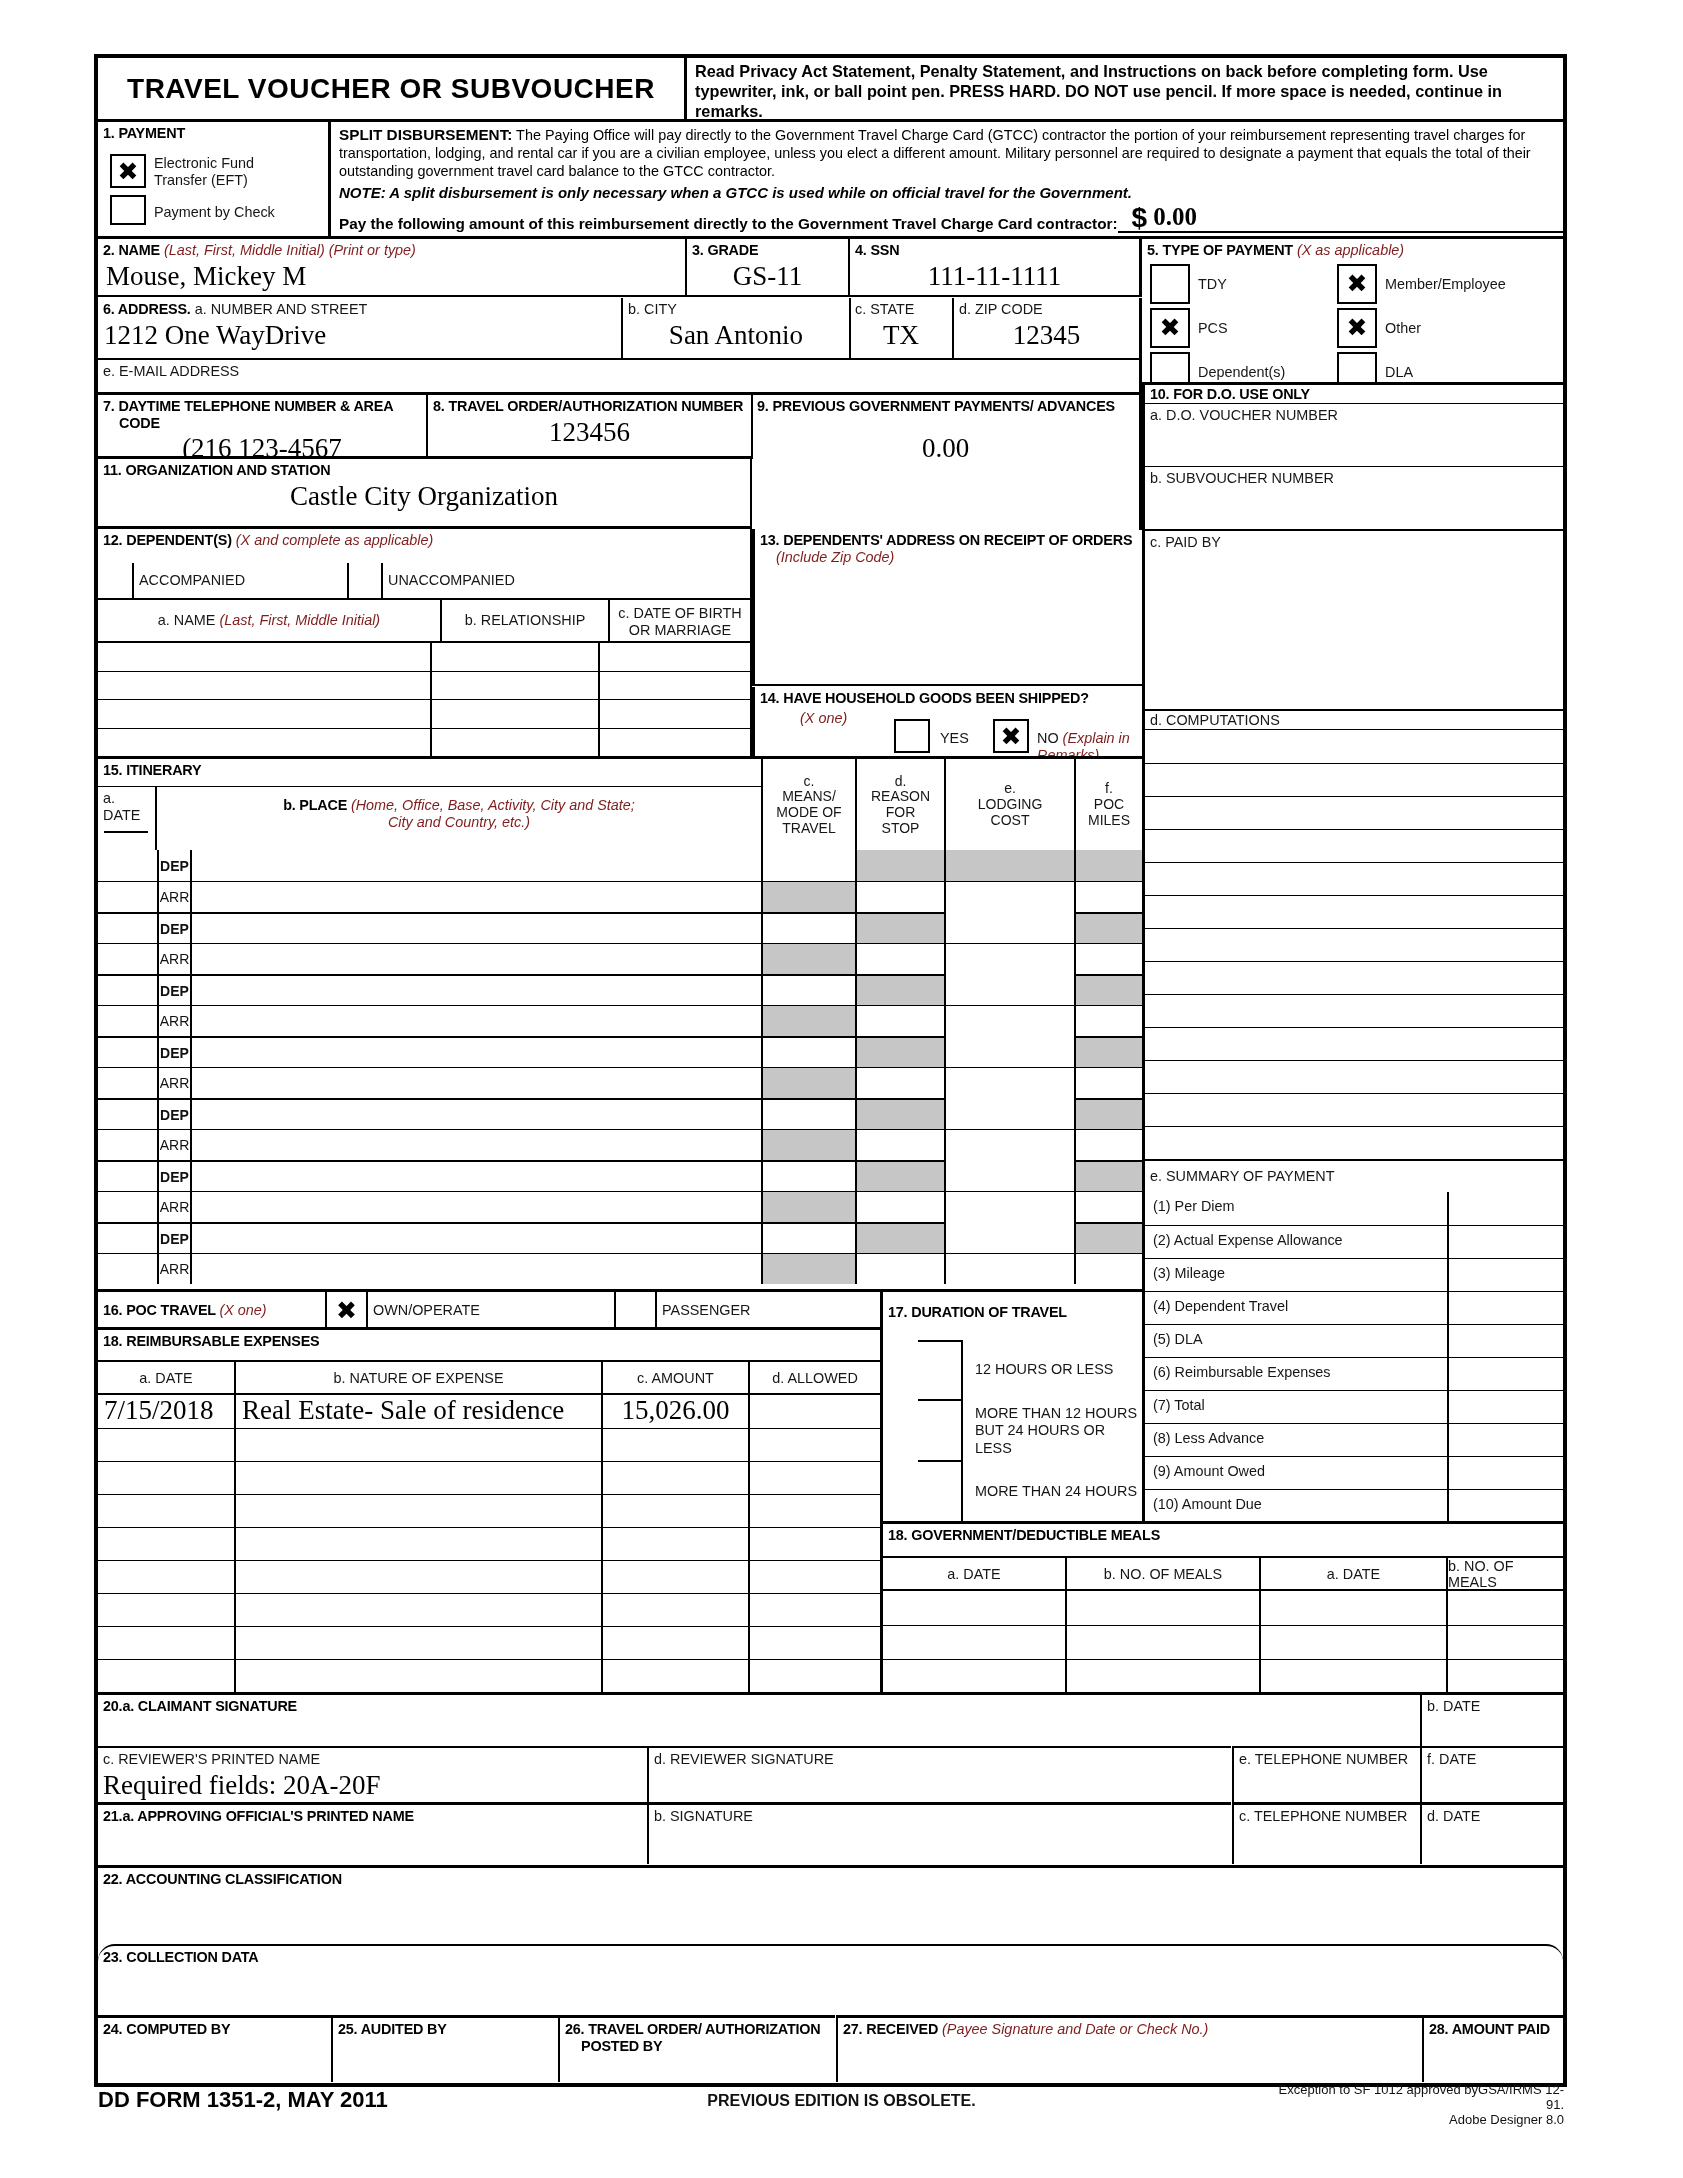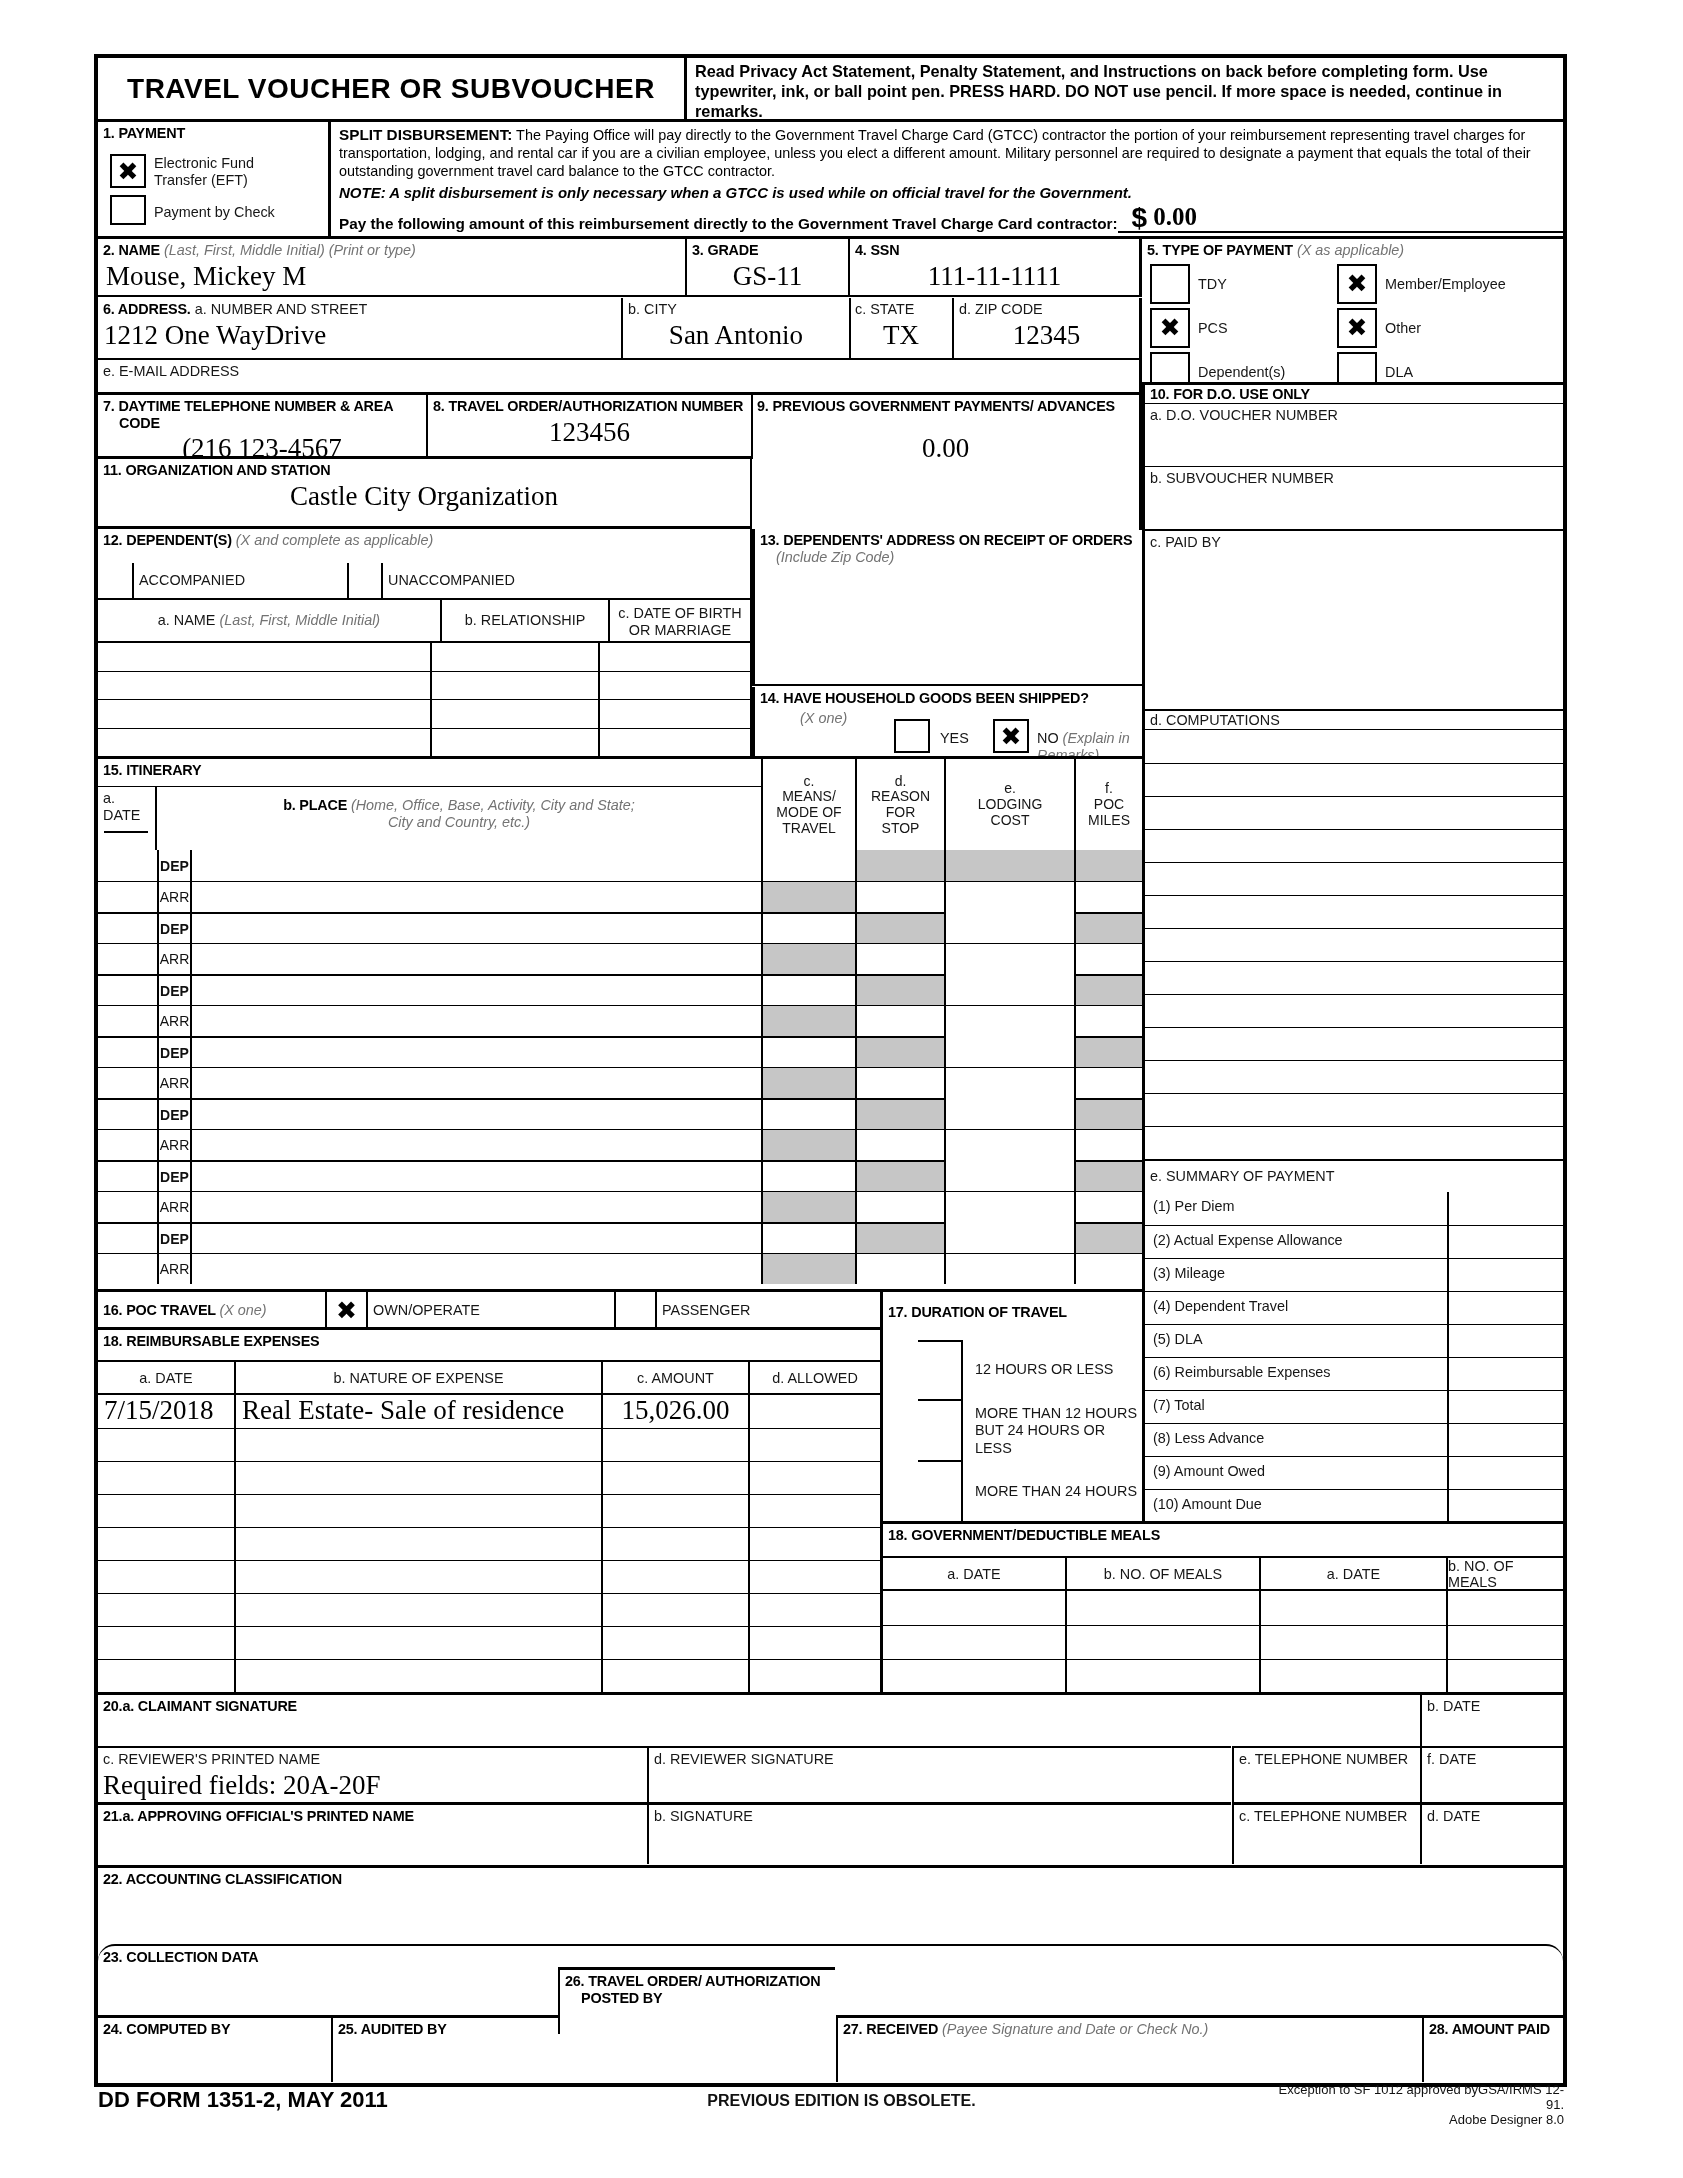--- a/index.html
+++ b/index.html
@@ -5,21 +5,21 @@
   html,body{margin:0;padding:0;background:#ffffff;}
   body{width:1683px;height:2178px;position:relative;font-family:"Liberation Sans",sans-serif;color:#000;}
   .abs{position:absolute;box-sizing:border-box;}
   #form{position:absolute;left:94px;top:54px;width:1465px;height:2025px;border:4px solid #000;background:#fff;}
   .cell{position:absolute;box-sizing:border-box;overflow:hidden;}.br2{border-right:2px solid #000}.br3{border-right:3px solid #000}
   .bb1{border-bottom:1px solid #000}.bb2{border-bottom:2px solid #000}.bb3{border-bottom:3px solid #000}
   .bt1{border-top:1px solid #000}.bt2{border-top:2px solid #000}.bt3{border-top:3px solid #000}
   .bl2{border-left:2px solid #000}.bl3{border-left:3px solid #000}
   .lb{font-size:14.4px;color:#161616;padding:3px 5px;line-height:1.15;}
   .lb b{color:#000;letter-spacing:-0.2px;}
-  .hint{font-style:italic;font-weight:normal;color:#737373;}
+  .hint{font-style:italic;font-weight:normal;color:#7f1d1d;}
   .hang{text-indent:-16px;padding-left:21px;}
   .val{font-family:"Liberation Serif",serif;font-size:27px;line-height:1.05;}
   .vc{text-align:center;}
   .pre{white-space:pre-line;}
   .xbox{box-sizing:border-box;border:2px solid #000;display:flex;align-items:center;justify-content:center;
         font-family:"DejaVu Sans",sans-serif;font-weight:bold;font-size:25px;line-height:1;background:#fff;}
   
   .title{display:flex;align-items:center;justify-content:center;font-weight:bold;font-size:28px;letter-spacing:0.5px;}
   .privacy{font-weight:bold;font-size:16.3px;line-height:1.22;padding:4px 8px;}
   
@@ -688,21 +688,21 @@
   <div class="cell bt2" style="left:0;top:1886px;width:1465px;height:71px;border-radius:17px;">
     <div class="lb"><b>23. COLLECTION DATA</b></div>
   </div>
 
   <div class="cell bt3" style="left:0;top:1957px;width:233px;height:67px;">
     <div class="lb"><b>24. COMPUTED BY</b></div>
   </div>
   <div class="cell bt3 bl2" style="left:233px;top:1957px;width:228px;height:67px;">
     <div class="lb"><b>25. AUDITED BY</b></div>
   </div>
-  <div class="cell bt3 bl2" style="left:460px;top:1909px;width:277px;height:67px;">
+  <div class="cell bt3 bl2" style="left:460px;top:1957px;width:277px;height:67px;">
     <div class="lb hang"><b>26. TRAVEL ORDER/ AUTHORIZATION POSTED BY</b></div>
   </div>
   <div class="cell bt3 bl2" style="left:738px;top:1957px;width:586px;height:67px;">
     <div class="lb"><b>27. RECEIVED </b><span class="hint">(Payee Signature and Date or Check No.)</span></div>
   </div>
   <div class="cell bt3 bl2" style="left:1324px;top:1957px;width:142px;height:67px;">
     <div class="lb"><b>28. AMOUNT PAID</b></div>
   </div>
 </div>
 

